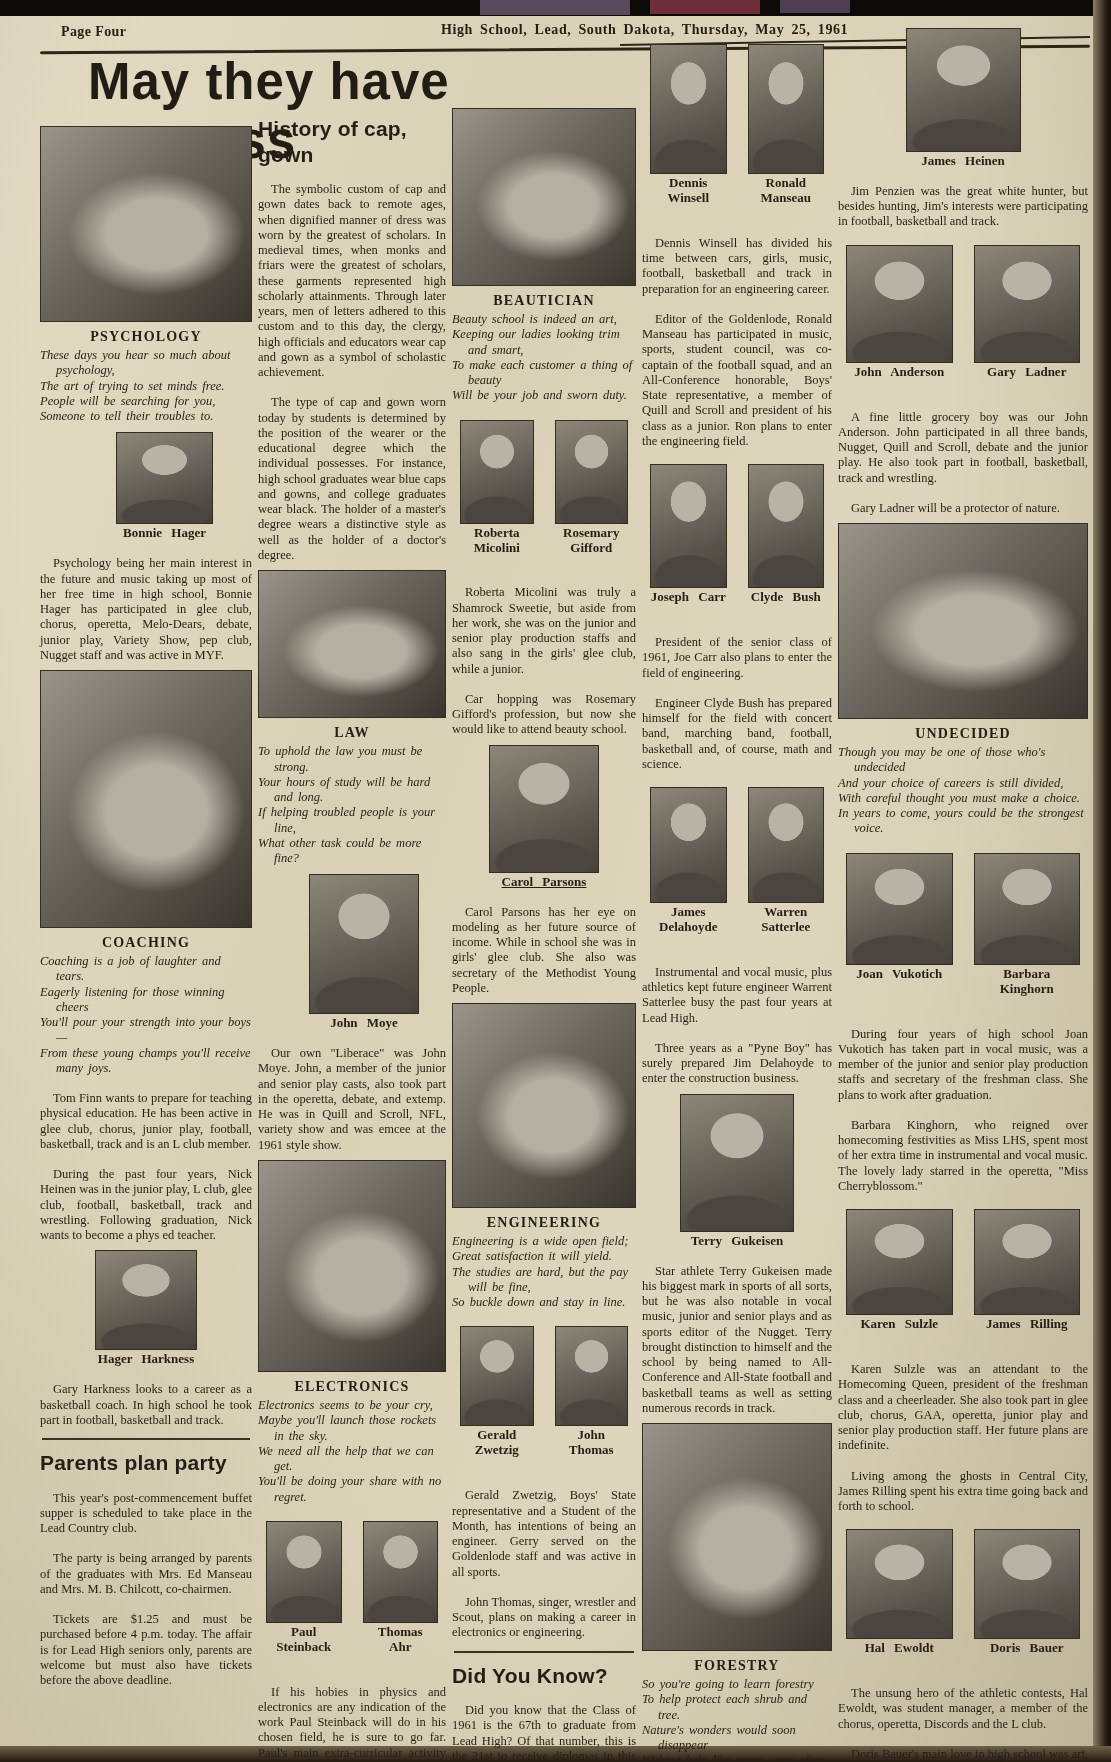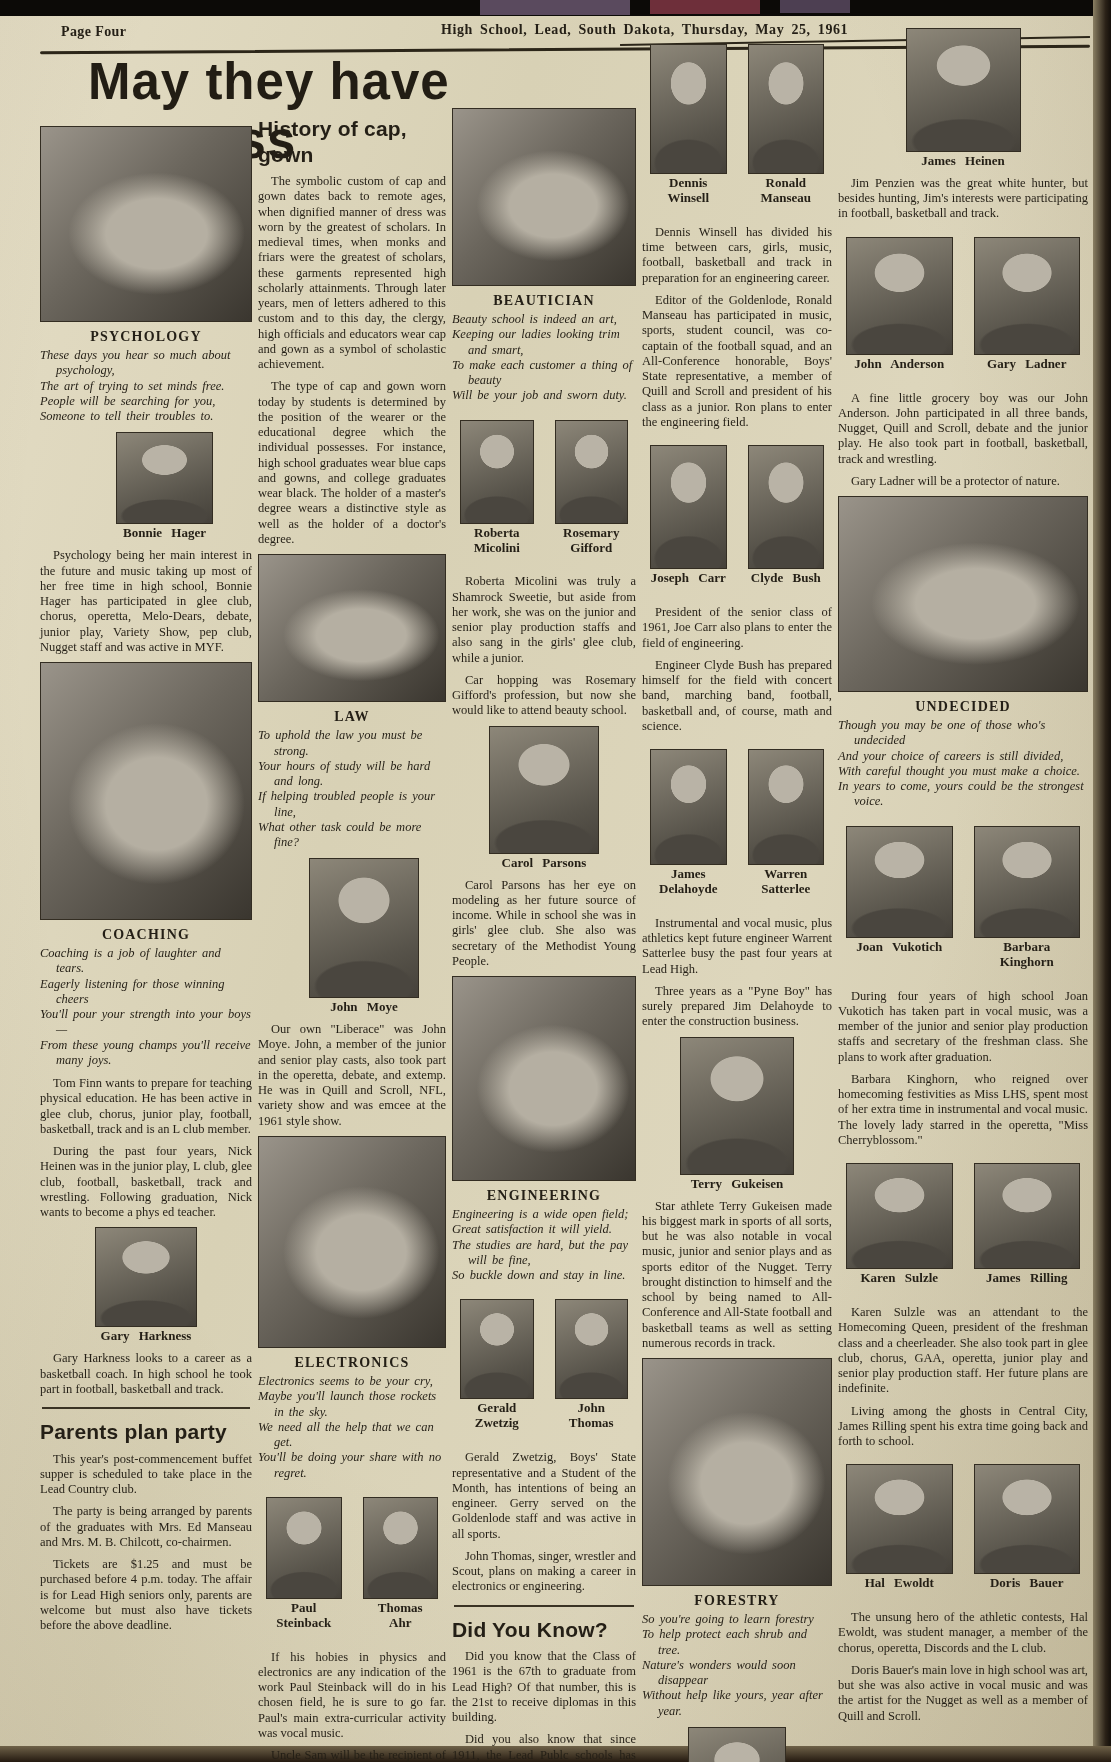--- a/index.html
+++ b/index.html
@@ -30,21 +30,21 @@
   .headline{position:absolute;left:88px;top:52px;width:560px;
     font-family:"Liberation Sans",sans-serif;font-weight:bold;font-size:51px;
     letter-spacing:1px;color:#221d14;}
   
   .col{position:absolute;font-size:12.5px;line-height:1.22;text-align:justify;}
   #c0{left:40px;top:126px;width:212px;}
   #c1{left:258px;top:112px;width:188px;}
   #c2{left:452px;top:108px;width:184px;}
   #c3{left:642px;top:36px;width:190px;}
   #c4{left:838px;top:28px;width:250px;}
-  .para{margin:4px 0 7px;text-indent:13px;}
+  .para{margin:15px 0 7px;text-indent:13px;}
   .para.bold{font-weight:normal;}
   .kicker{text-align:center;font-weight:bold;font-size:14px;letter-spacing:1.2px;margin:6px 0 3px;}
   .subhead{font-family:"Liberation Sans",sans-serif;font-weight:bold;font-size:21px;
     margin:4px 0 7px;text-align:left;letter-spacing:.2px;}
   .poem{font-style:italic;margin:0 0 8px;text-align:left;}
   .poem-line{padding-left:16px;text-indent:-16px;word-spacing:2px;}
   .rule{border-top:2px solid #3a3324;margin:10px 2px 10px;}
   figure.photo{margin:0 auto 4px;}
   .photo-img{width:100%;border:1px solid #332d22;box-sizing:border-box;}
   .photo-img.scene{background:
@@ -104,21 +104,21 @@
       <div class="poem">
         <div class="poem-line">Coaching is a job of laughter and tears.</div>
         <div class="poem-line">Eagerly listening for those winning cheers</div>
         <div class="poem-line">You'll pour your strength into your boys—</div>
         <div class="poem-line">From these young champs you'll receive many joys.</div>
       </div>
       <p class="para">Tom Finn wants to prepare for teaching physical education. He has been active in glee club, chorus, junior play, football, basketball, track and is an L club member.</p>
       <p class="para">During the past four years, Nick Heinen was in the junior play, L club, glee club, football, basketball, track and wrestling. Following graduation, Nick wants to become a phys ed teacher.</p>
       <figure class="photo" style="width: 48%;">
         <div class="photo-img portrait" style="height: 100px;"></div>
-        <figcaption class="caption">Gary Harkness</figcaption>
+        <figcaption class="caption">Hager Harkness</figcaption>
       </figure>
       <p class="para">Gary Harkness looks to a career as a basketball coach. In high school he took part in football, basketball and track.</p>
       <div class="rule"></div>
       <div class="subhead">Parents plan party</div>
       <p class="para">This year's post-commencement buffet supper is scheduled to take place in the Lead Country club.</p>
       <p class="para">The party is being arranged by parents of the graduates with Mrs. Ed Manseau and Mrs. M. B. Chilcott, co-chairmen.</p>
       <p class="para">Tickets are $1.25 and must be purchased before 4 p.m. today. The affair is for Lead High seniors only, parents are welcome but must also have tickets before the above deadline.</p>
     </div>
   <div class="col" id="c1">
       <div class="subhead">History of cap, gown</div>
@@ -180,21 +180,21 @@
 Micolini</figcaption>
         </figure>
         <figure class="photo half">
           <div class="photo-img portrait" style="height: 104px;"></div>
           <figcaption class="caption">Rosemary
 Gifford</figcaption>
         </figure>
       </div>
       <p class="para">Roberta Micolini was truly a Shamrock Sweetie, but aside from her work, she was on the junior and senior play production staffs and also sang in the girls' glee club, while a junior.</p>
       <p class="para">Car hopping was Rosemary Gifford's profession, but now she would like to attend beauty school.</p>
-      <figure class="photo" style="width: 60%;">
+      <figure class="photo" style="width: 60%; text-decoration: underline;">
         <div class="photo-img portrait" style="height: 128px;"></div>
         <figcaption class="caption">Carol Parsons</figcaption>
       </figure>
       <p class="para">Carol Parsons has her eye on modeling as her future source of income. While in school she was in girls' glee club. She also was secretary of the Methodist Young People.</p>
       <figure class="photo">
         <div class="photo-img scene" style="height: 205px;"></div>
       </figure>
       <div class="kicker">ENGINEERING</div>
       <div class="poem">
         <div class="poem-line">Engineering is a wide open field;</div>

